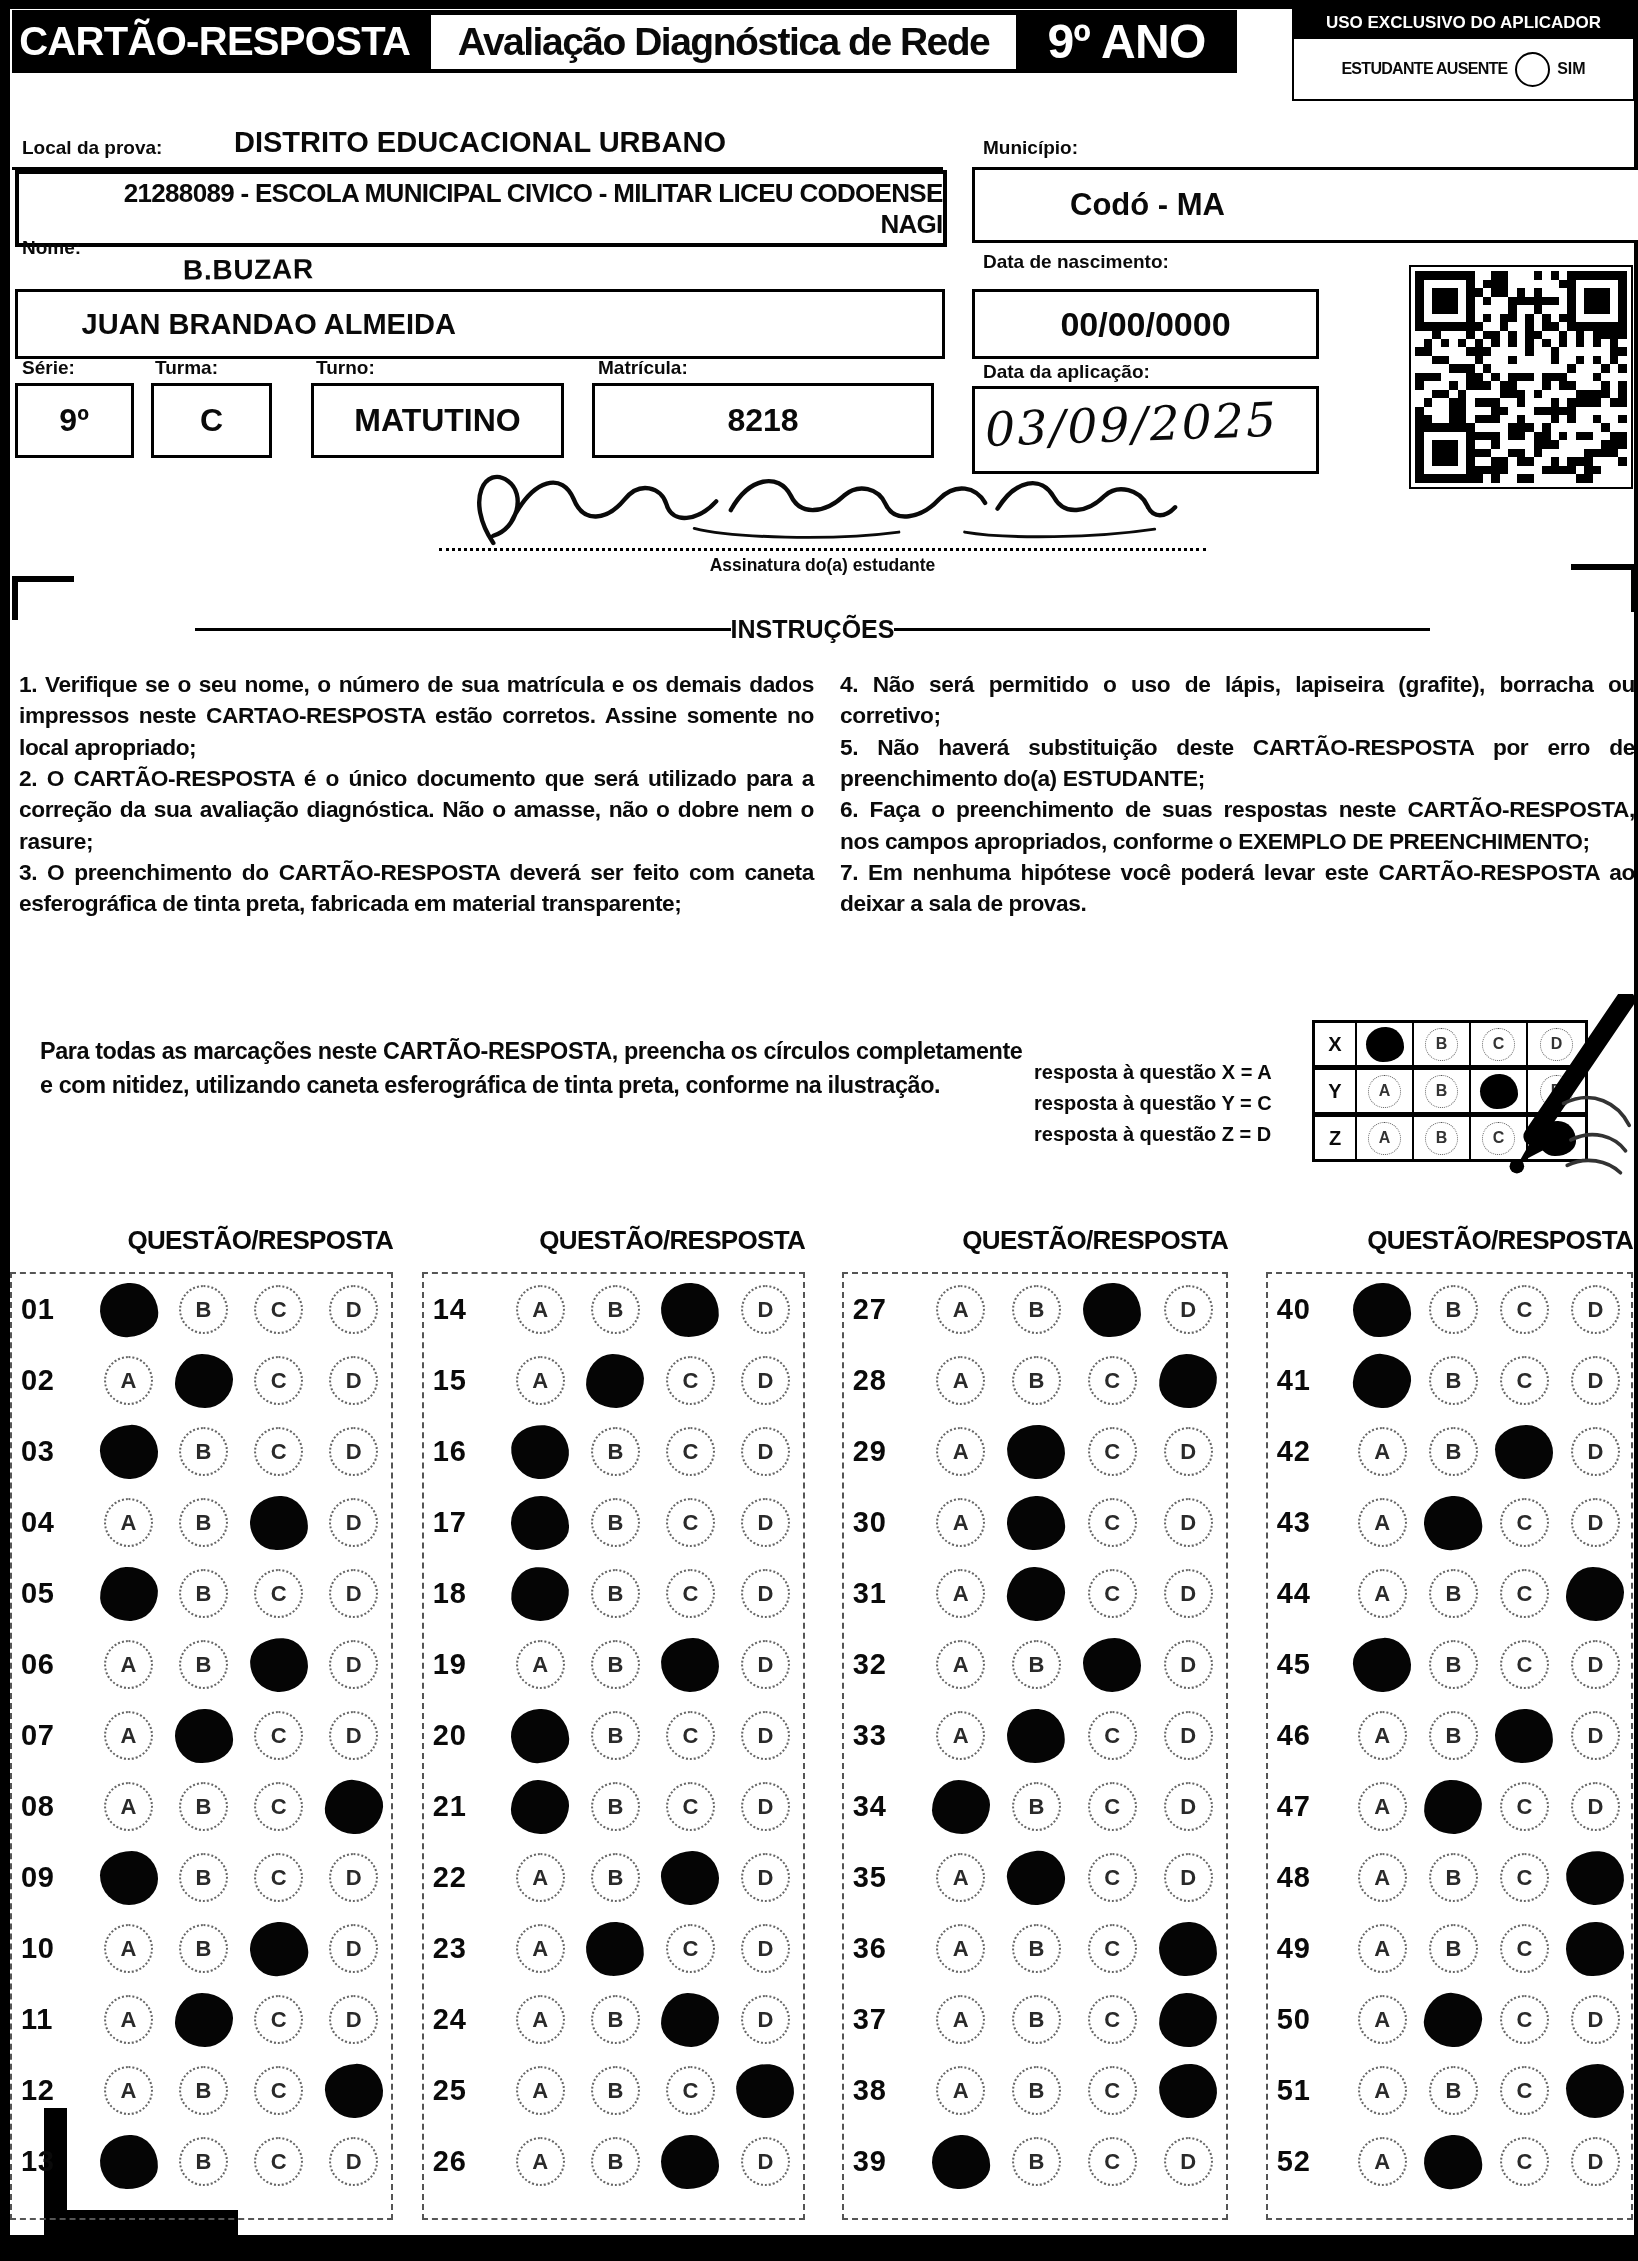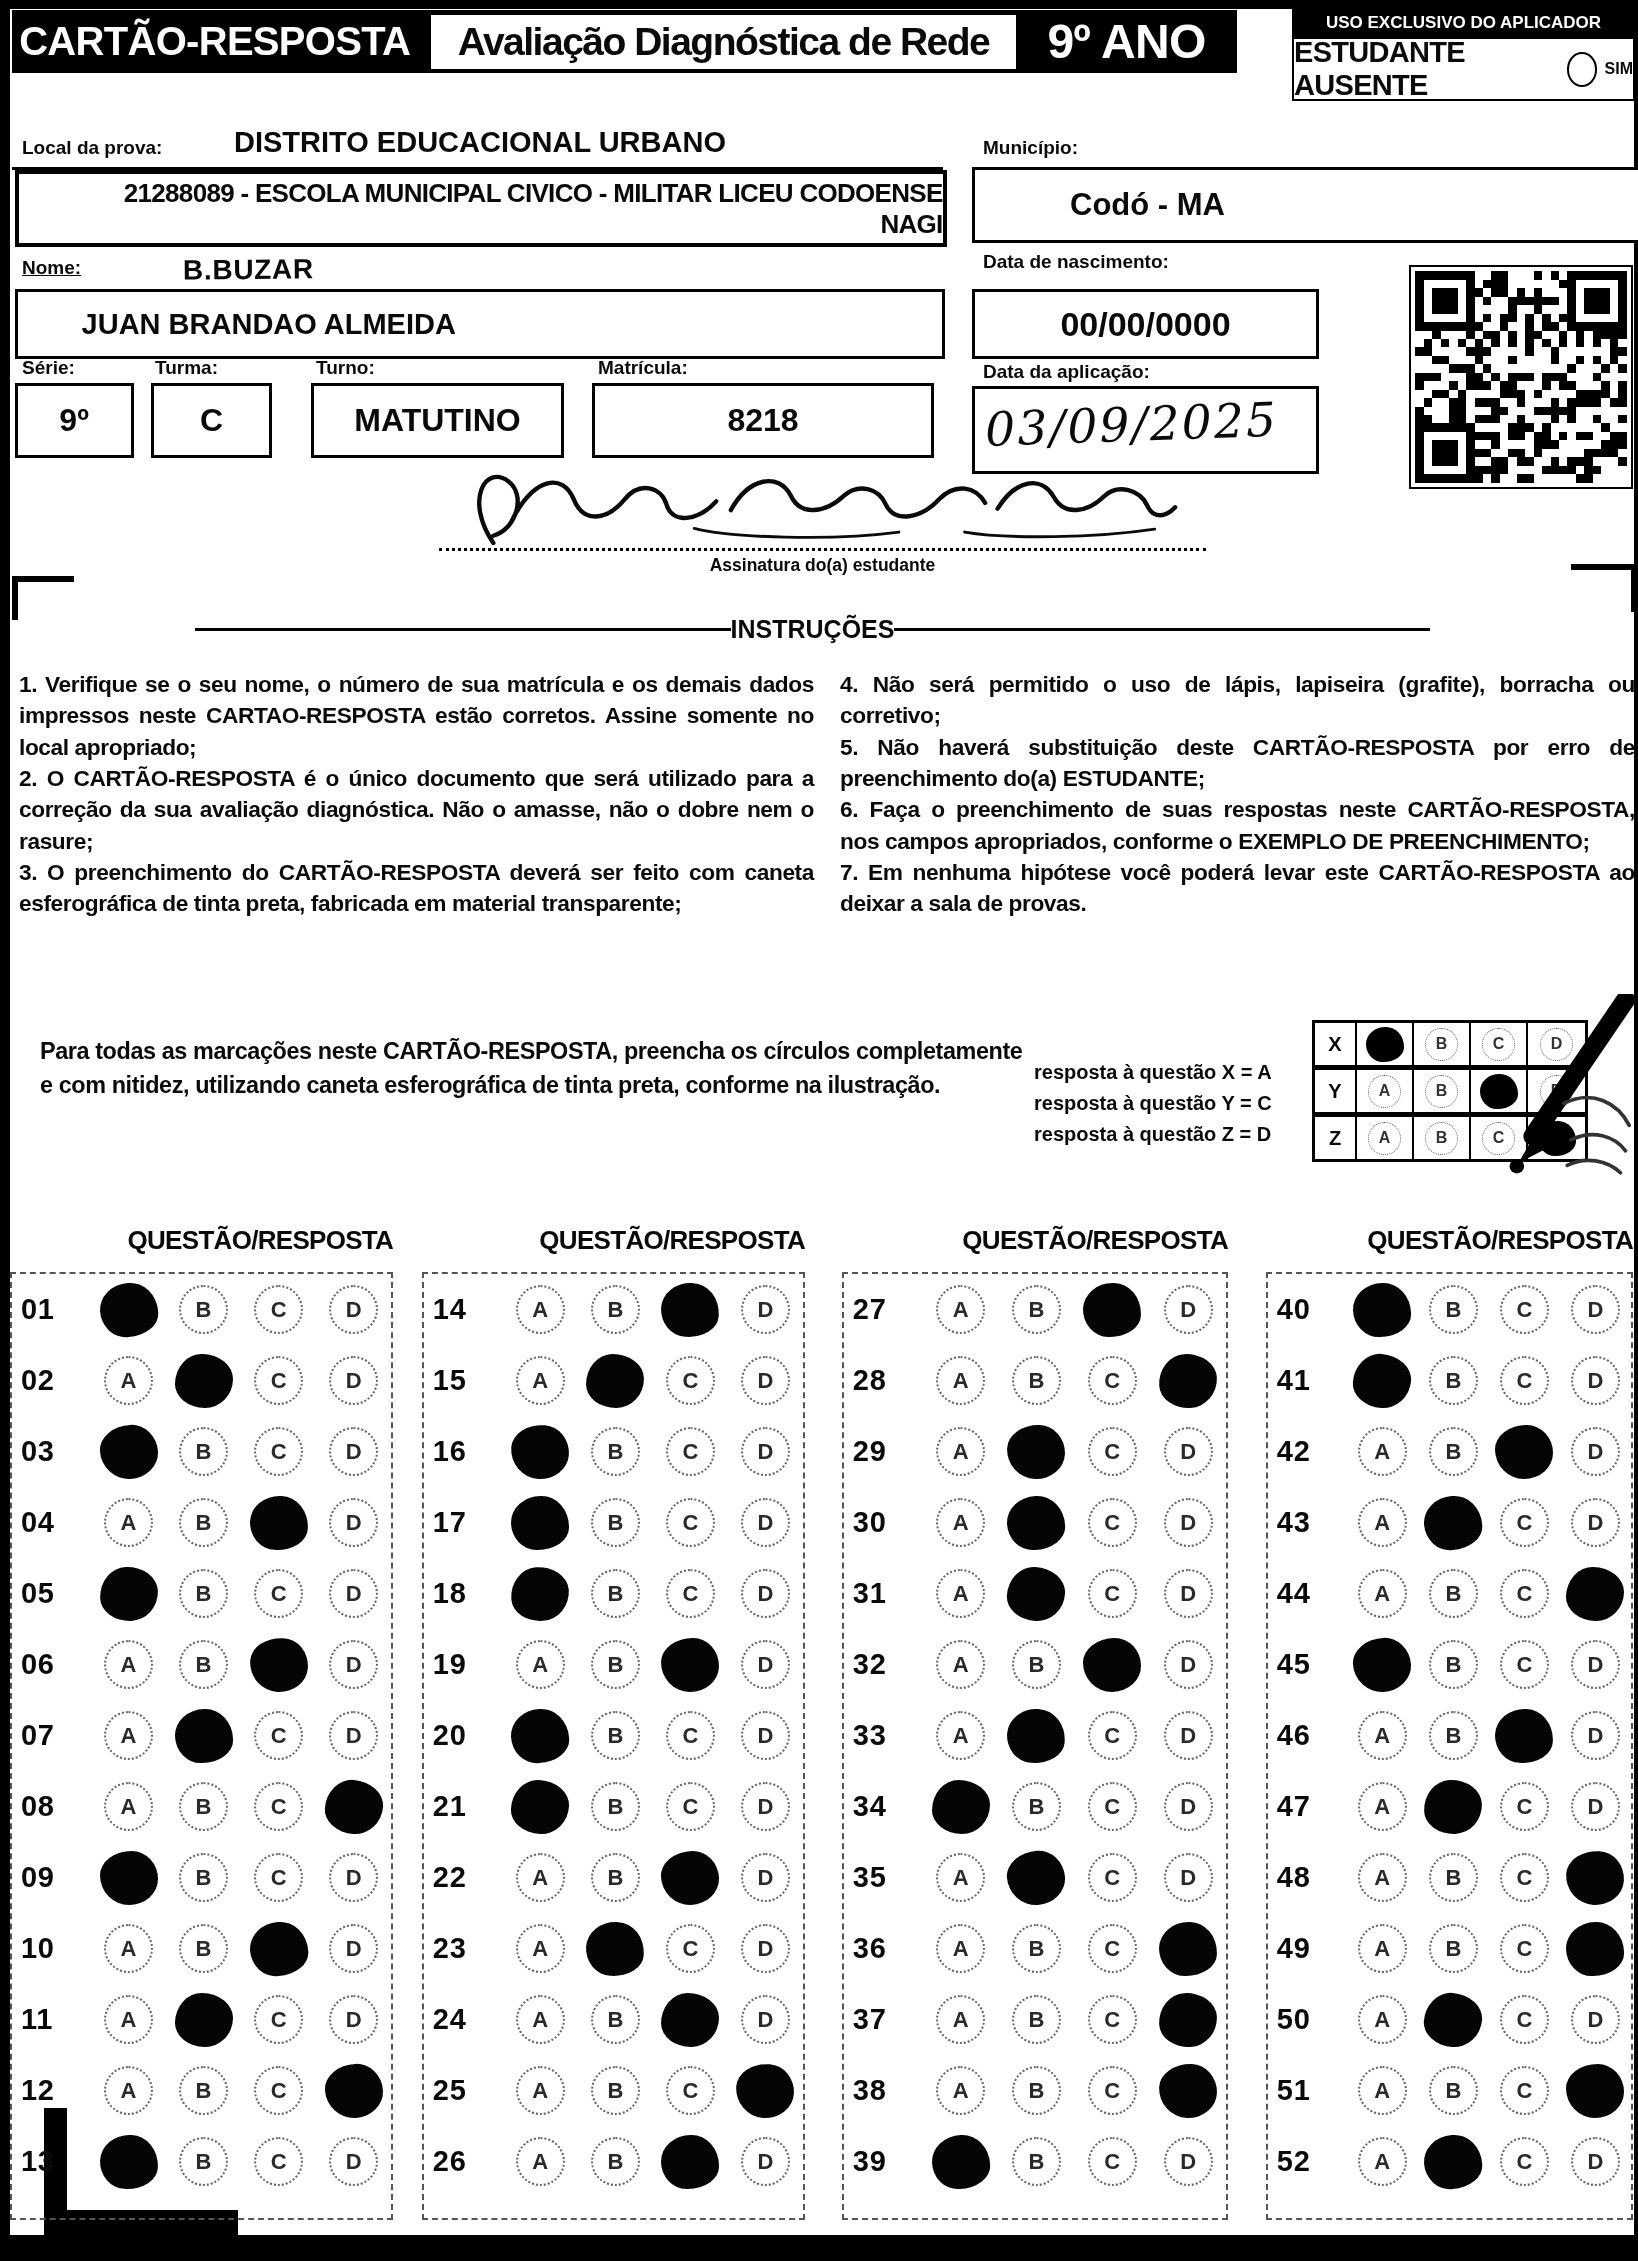--- a/index.html
+++ b/index.html
@@ -19,21 +19,21 @@
   .hdr-card{left:11.7px;top:10.2px;width:406px;height:63px;display:flex;align-items:center;justify-content:center;
             color:#fff;font-weight:bold;font-size:40px;letter-spacing:-0.7px;}
   .hdr-white{left:431px;top:14.6px;width:585px;height:54px;background:#fff;display:flex;align-items:center;justify-content:center;
              font-weight:bold;font-size:39px;letter-spacing:-1.5px;}
   .hdr-grade{left:1017px;top:10.2px;width:219px;height:63px;display:flex;align-items:center;justify-content:center;
              color:#fff;font-weight:bold;font-size:48px;letter-spacing:-0.7px;}
   .aplicador{left:1292px;top:7.3px;width:343px;height:98px;}
   .aplicador .strip{height:32px;background:#000;color:#fff;display:flex;align-items:center;justify-content:center;
                     font-weight:bold;font-size:17px;}
   .aplicador .body{height:60px;border:2.9px solid #000;border-top:none;display:flex;align-items:center;justify-content:center;gap:7.3px;}
-  .aplicador .body .lbl{font-weight:bold;font-size:29px;letter-spacing:-0.7px;}
+  .aplicador .body .lbl{font-weight:bold;font-size:16px;letter-spacing:-0.7px;}
   .absent-circle{width:31px;height:31px;border:2.9px solid #000;border-radius:50%;background:#fff;}
   .aplicador .body .sim{font-weight:bold;font-size:16px;}
 
   
   .flabel{font-weight:bold;font-size:19px;}
   .bigval{font-weight:bold;font-size:29px;}
   .hline{background:#000;height:2.9px;}
   .fbox{border:3.7px solid #000;background:#fff;display:flex;align-items:center;}
 
   .school-box{left:14.6px;top:170px;width:924px;height:69px;border-width:4.4px;}
@@ -132,21 +132,21 @@
   <div class="abs bigval" style="left:234px;top:126px;">DISTRITO EDUCACIONAL URBANO</div>
   <div class="abs hline" style="left:11.7px;top:167px;width:931px;"></div>
   <div class="abs flabel" style="left:983px;top:137px;">Município:</div>
   <div class="abs fbox school-box">
     <span>21288089 - ESCOLA MUNICIPAL CIVICO - MILITAR LICEU CODOENSE NAGI</span>
   </div>
   <div class="abs fbox municipio-box">
     <span>Codó - MA</span>
   </div>
 
-  <div class="abs flabel" style="left:22px;top:257px;text-decoration:underline;">Nome:</div>
+  <div class="abs flabel" style="left:22px;top:237px;">Nome:</div>
   <div class="abs handname">B.BUZAR</div>
   <div class="abs fbox name-box">
     <span>JUAN BRANDAO ALMEIDA</span>
   </div>
   <div class="abs flabel" style="left:983px;top:251px;">Data de nascimento:</div>
   <div class="abs fbox birth-box">
     <span>00/00/0000</span>
   </div>
   <div class="abs qr" id="qr">
       <div class="on"></div>

